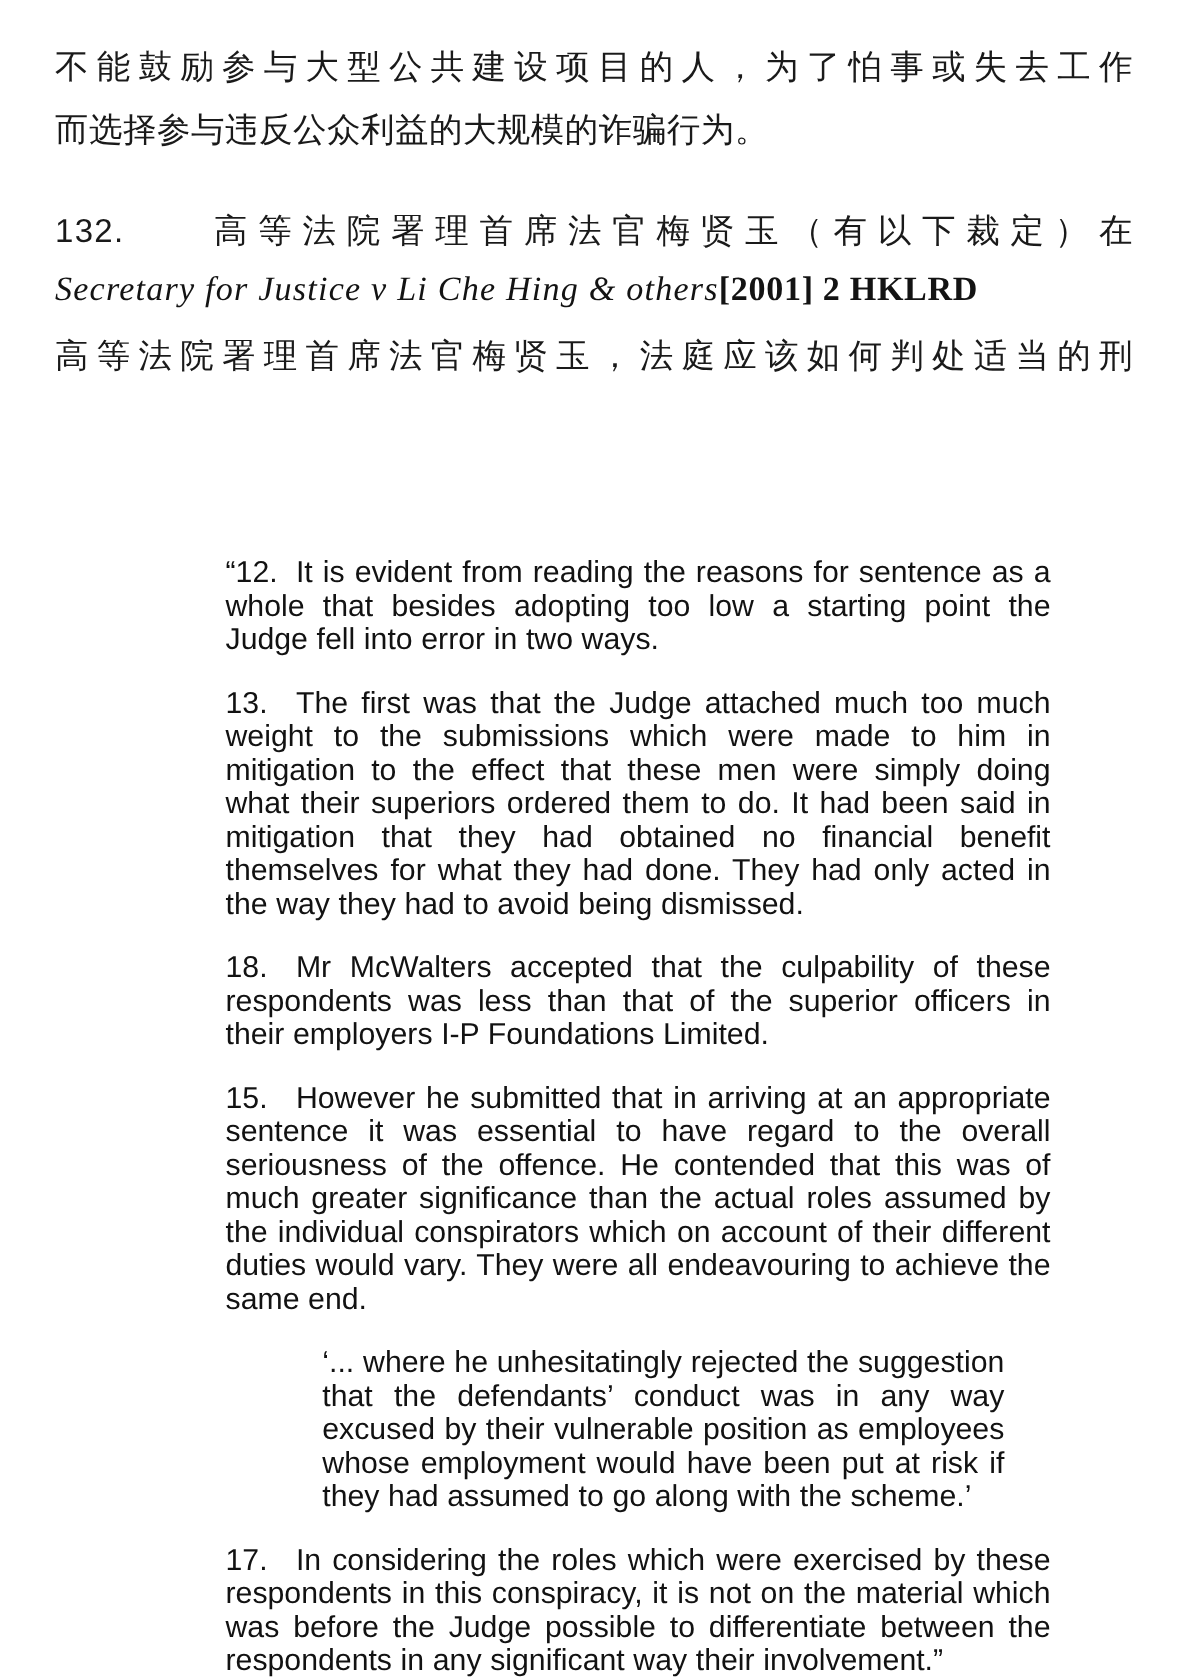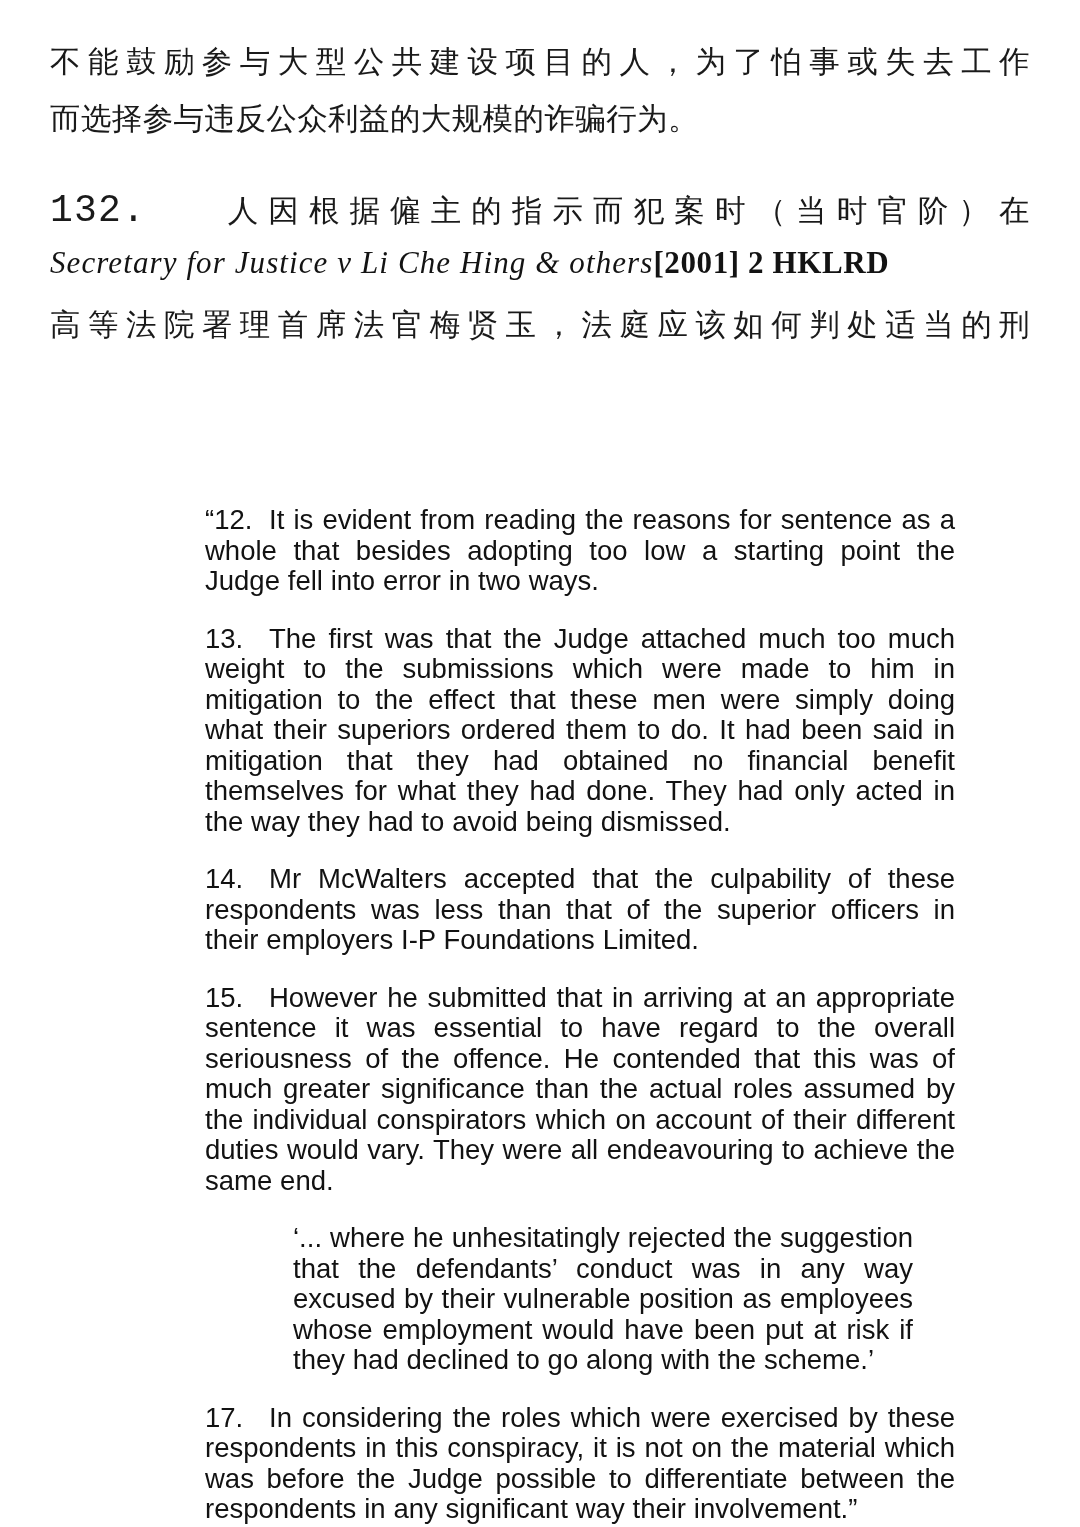--- a/index.html
+++ b/index.html
@@ -49,22 +49,22 @@
     text-align: justify;
     text-align-last: justify;
     text-justify: inter-character;
     white-space: nowrap;
   }
   .cn-line.last {
     text-align-last: left;
   }
 
   .para-num {
-    font-family: Liberation Mono, monospace;
-    font-size: 38px;
+    font-family: Liberation Sans, sans-serif;
+    font-size: 30px;
     letter-spacing: 1.2px;
   }
   .num-gap {
     display: inline-block;
     width: 72px;
   }
 
   
   .cite-line {
     position: absolute;
@@ -130,42 +130,42 @@
 <body>
 
 <div class="page">
 
   <div class="cn-block p1">
     <span class="cn-line">不能鼓励参与大型公共建设项目的人，为了怕事或失去工作</span>
     <span class="cn-line last">而选择参与违反公众利益的大规模的诈骗行为。</span>
   </div>
 
   <div class="cn-block p2">
-    <span class="cn-line"><span class="para-num">132.</span><span class="num-gap"></span><span>人因根据僱主的指示而犯案时（当时官阶）在</span></span>
+    <span class="cn-line"><span class="para-num">132.</span><span class="num-gap"></span><span>高等法院署理首席法官梅贤玉（有以下裁定）在</span></span>
     <span class="cn-line" style="visibility:hidden;">&nbsp;</span>
     <span class="cn-line">高等法院署理首席法官梅贤玉，法庭应该如何判处适当的刑</span>
   </div>
 
   <div class="cite-line">
     <span class="it">Secretary for Justice v Li Che Hing &amp; others</span>
     <span class="up">[2001] 2 HKLRD</span>
   </div>
 
   <div class="quote-block">
 
     <p class="q-para"><span class="lead">“12.</span><span>It is evident from reading the reasons for sentence as a whole that besides adopting too low a starting point the Judge fell into error in two ways.</span></p>
 
     <p class="q-para"><span class="lead">13.</span><span>The first was that the Judge attached much too much weight to the submissions which were made to him in mitigation to the effect that these men were simply doing what their superiors ordered them to do. It had been said in mitigation that they had obtained no financial benefit themselves for what they had done. They had only acted in the way they had to avoid being dismissed.</span></p>
 
-    <p class="q-para"><span class="lead">14.</span><span>Mr McWalters accepted that the culpability of these respondents was less than that of the superior officers in their employers I-P Foundations Limited.</span></p>
+    <p class="q-para"><span class="lead">18.</span><span>Mr McWalters accepted that the culpability of these respondents was less than that of the superior officers in their employers I-P Foundations Limited.</span></p>
 
     <p class="q-para"><span class="lead">15.</span><span>However he submitted that in arriving at an appropriate sentence it was essential to have regard to the overall seriousness of the offence. He contended that this was of much greater significance than the actual roles assumed by the individual conspirators which on account of their different duties would vary. They were all endeavouring to achieve the same end.</span></p>
 
 
     <div class="inner-quote">
-      <p class="q-para">‘... where he unhesitatingly rejected the suggestion that the defendants’ conduct was in any way excused by their vulnerable position as employees whose employment would have been put at risk if they had declined to go along with the scheme.’</p>
+      <p class="q-para">‘... where he unhesitatingly rejected the suggestion that the defendants’ conduct was in any way excused by their vulnerable position as employees whose employment would have been put at risk if they had assumed to go along with the scheme.’</p>
     </div>
 
     <p class="q-para"><span class="lead">17.</span><span>In considering the roles which were exercised by these respondents in this conspiracy, it is not on the material which was before the Judge possible to differentiate between the respondents in any significant way their involvement.”</span></p>
 
   </div>
 
 </div>
 
 </body></html>

